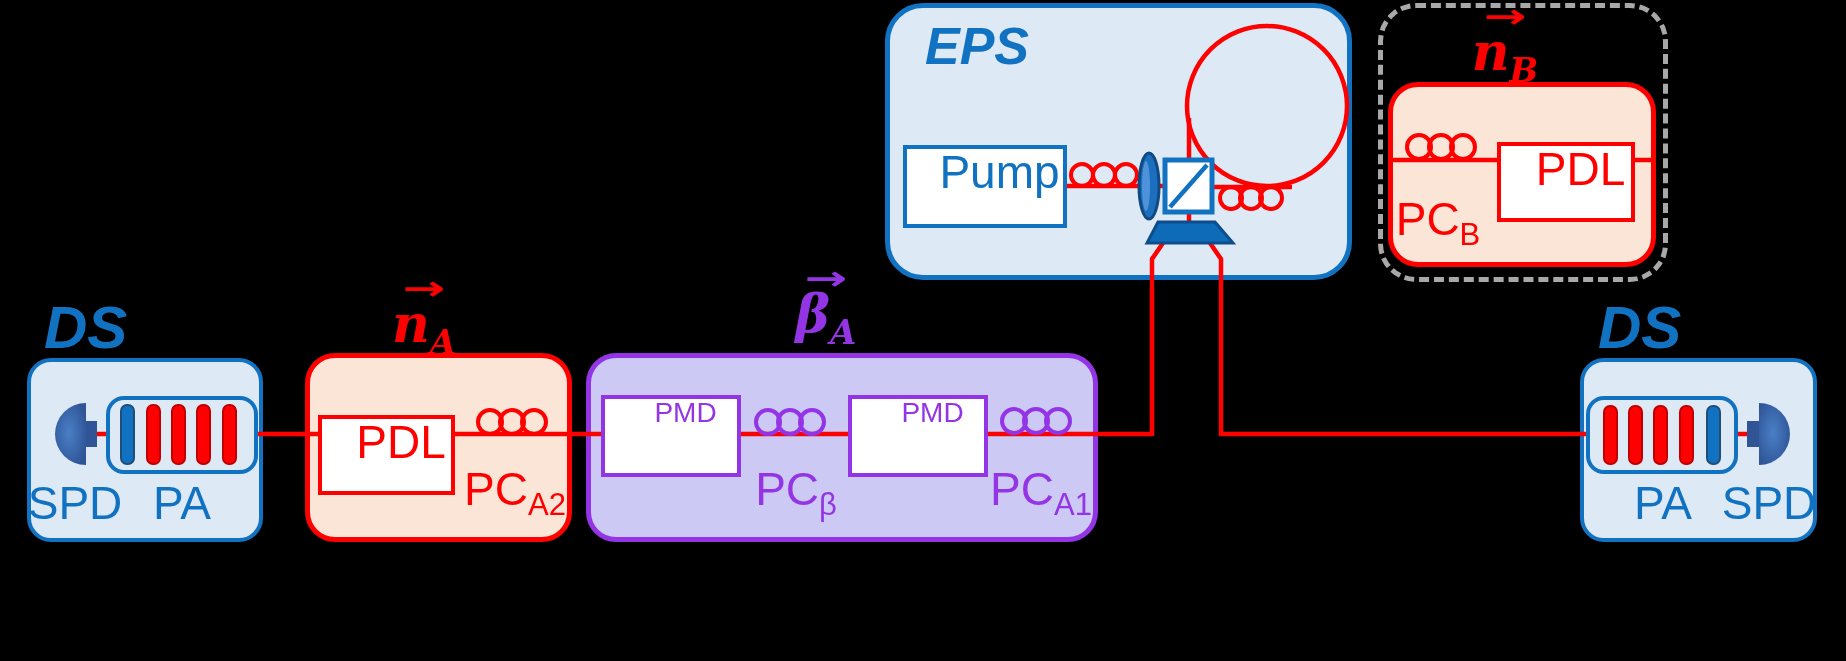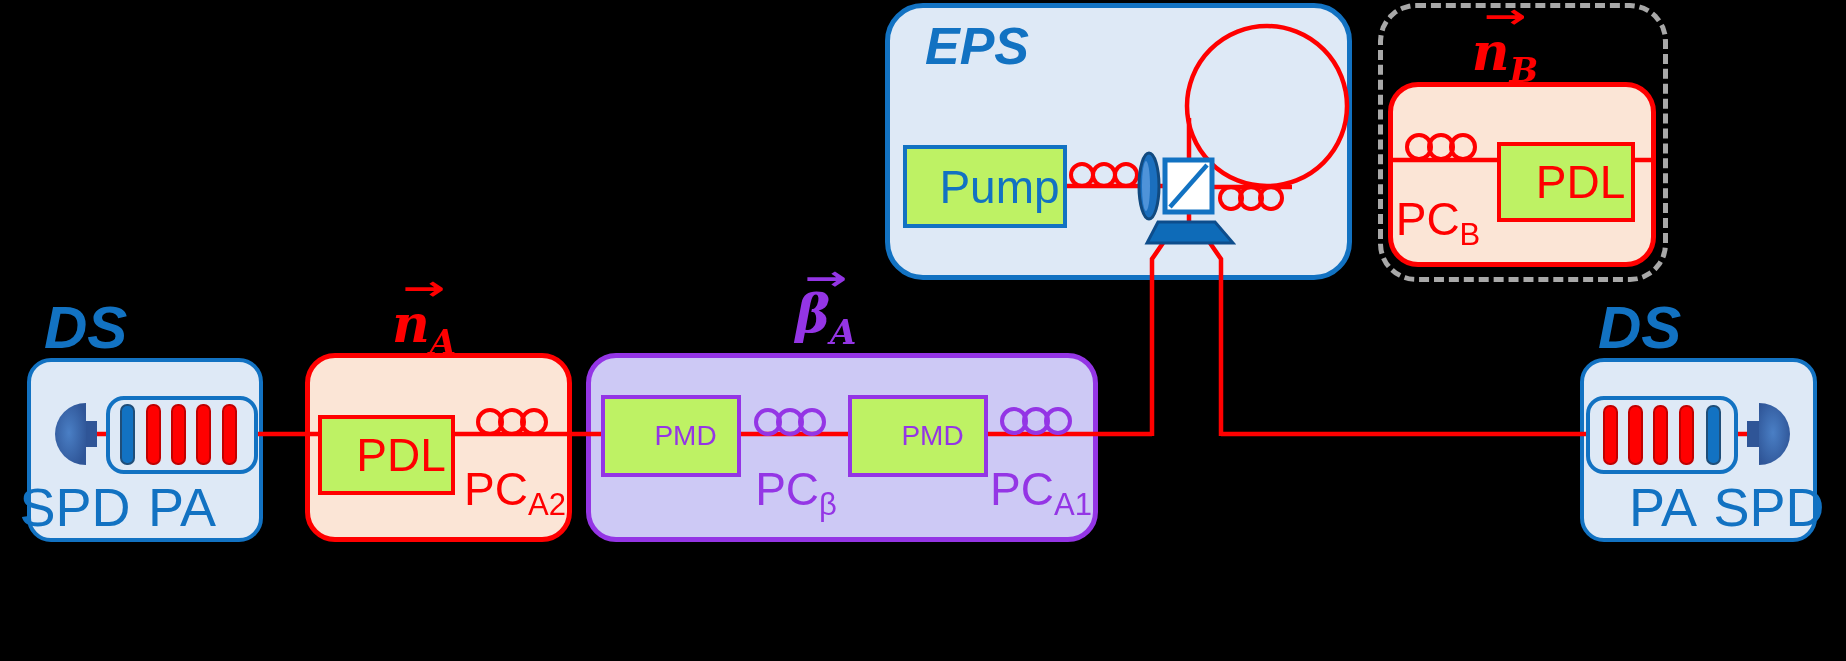--- a/index.html
+++ b/index.html
@@ -26,32 +26,32 @@
   .bar-blue{fill:var(--blue);stroke:#1F4E79;stroke-width:2;}
   .spd{fill:url(#spdGrad);}
   .spd-notch{fill:#2F5597;}
   .lens{fill:#1B6FBE;stroke:#114A80;stroke-width:3;}
   .lens-inner{fill:#4E93D9;stroke:none;}
   .bs{fill:#fff;stroke:var(--blue);stroke-width:5;}
   .bs-diag{stroke:var(--blue);stroke-width:4.5;}
   .prism{fill:#0E6BB8;stroke:#0D4D8C;stroke-width:3;}
 
   
-  .comp{position:absolute;z-index:3;background:#bef264;display:flex;align-items:center;justify-content:center;padding-left:29px;}
+  .comp{position:absolute;z-index:3;background:#ffffff;display:flex;justify-content:center;padding-left:29px;}
   .comp.blue-comp{border:4px solid var(--blue);color:var(--blue);}
   .comp.red-comp{border:4px solid var(--red);color:var(--red);margin-top:20px;}
   .comp.purple-comp{border:4px solid var(--purple);color:var(--purple);}
   .comp .comp-label{font-size:46px;line-height:1;}
   .comp.purple-comp .comp-label{font-size:28px;}
 
   
   .lbl{position:absolute;z-index:4;line-height:1;white-space:nowrap;}
   .title-lbl{font-weight:bold;font-style:italic;color:var(--blue);font-size:60px;}
   .eps-lbl{font-size:52px;}
-  .plain-blue{color:var(--blue);font-size:54px;}
+  .plain-blue{color:var(--blue);font-size:46px;}
   .dsf-lbl{font-size:50px;transform:translateX(-50%);}
   .pc-lbl{font-size:46px;transform:translateX(-50%);}
   .pc-red{color:var(--red);}
   .pc-purple{color:var(--purple);}
   .pc-lbl sub{font-size:31px;vertical-align:-10px;}
   .ctr{transform:translateX(-50%);}
 
   
   .vec{position:absolute;z-index:4;text-align:center;transform:translateX(-50%);
        font-family:"DejaVu Serif",serif;font-style:italic;font-weight:bold;line-height:1;}

